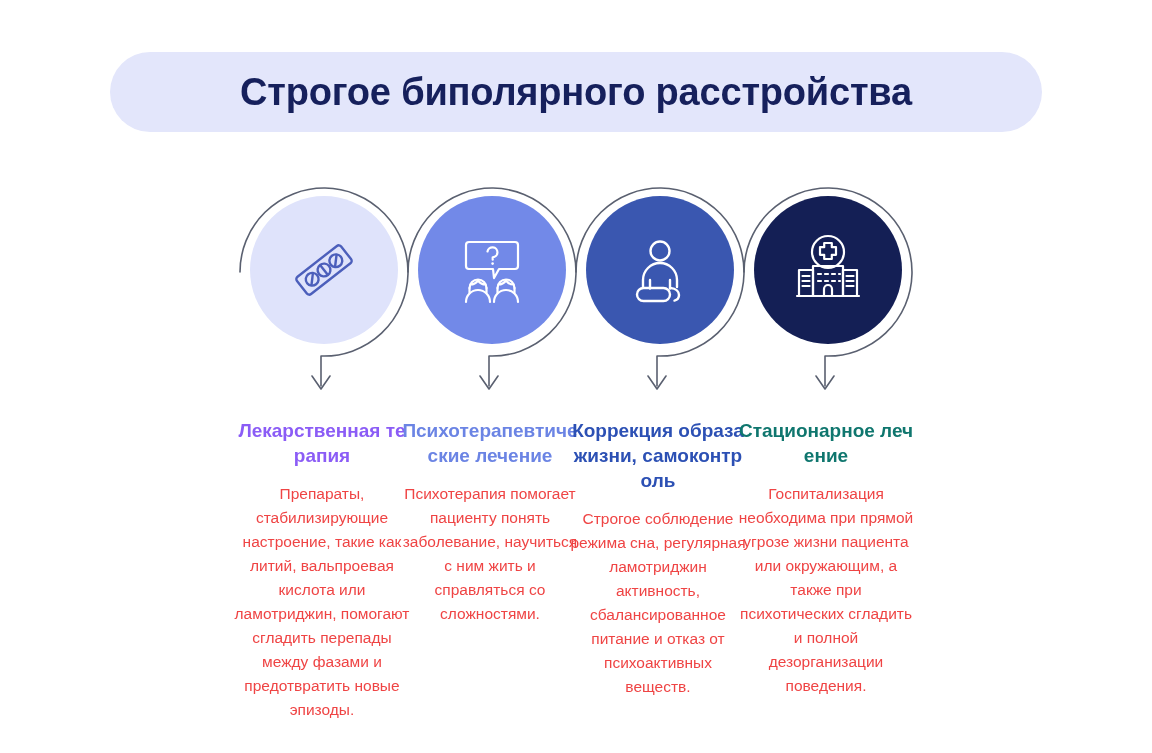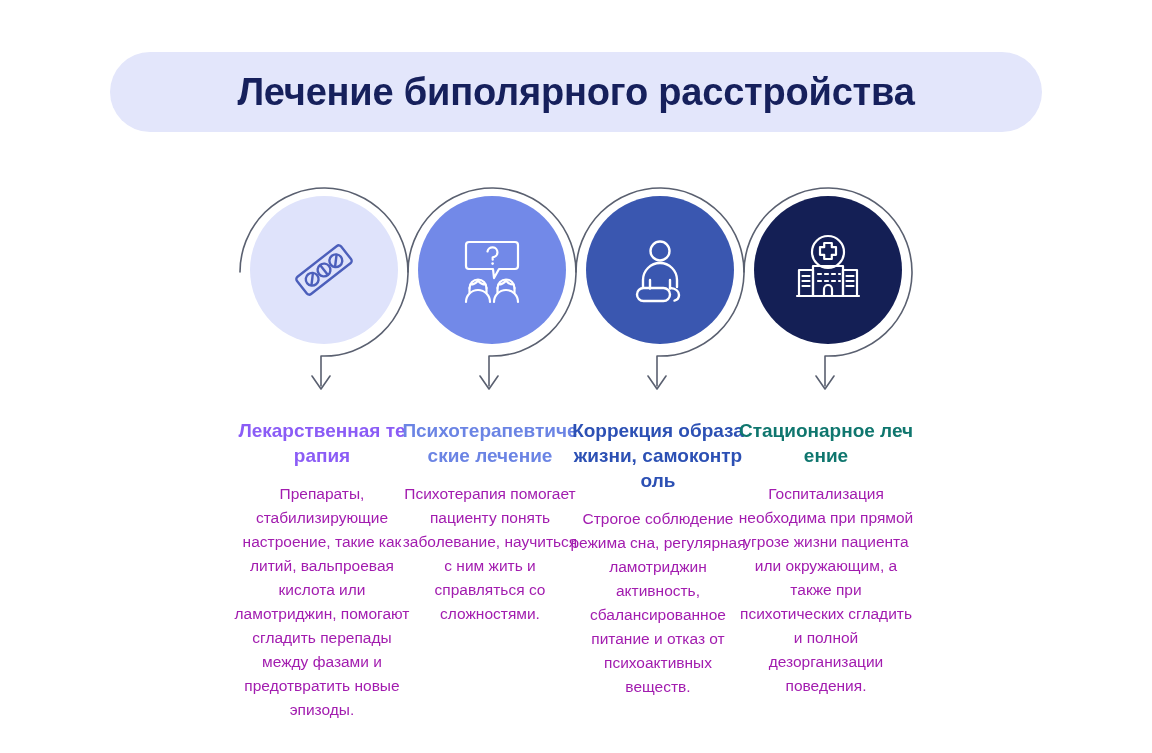--- a/index.html
+++ b/index.html
@@ -60,34 +60,34 @@
   .col h3 {
     font-size: 19px;
     font-weight: 700;
     line-height: 25px;
     margin-bottom: 14px;
     word-break: break-all;
   }
   .col p {
     font-size: 15.5px;
     line-height: 24px;
-    color: #a21caf;
+    color: #ef4444;
   }
   .c1 h3 { color: #8b5cf6; }
   .c2 h3 { color: #6b84e4; }
   .c3 h3 { color: #2c50b4; text-align: center; }
   .c4 h3 { color: #0f766e; }
 </style>
 </head>
 <body>
 
 <div class="page">
 
   <div class="title-banner">
-    <div class="title-text">Лечение биполярного расстройства</div>
+    <div class="title-text">Строгое биполярного расстройства</div>
   </div>
 
   <div class="circles-layer">
 
     <svg class="connectors" viewBox="0 0 1152 420">
       <g fill="none" stroke="#5a6070" stroke-width="1.6" stroke-linecap="round" stroke-linejoin="round">
 
         <path d="M240,272 A84,84 0 1 1 321,356 L321,386"></path>
         <path d="M312,376 L321,389 L330,376"></path>
 

